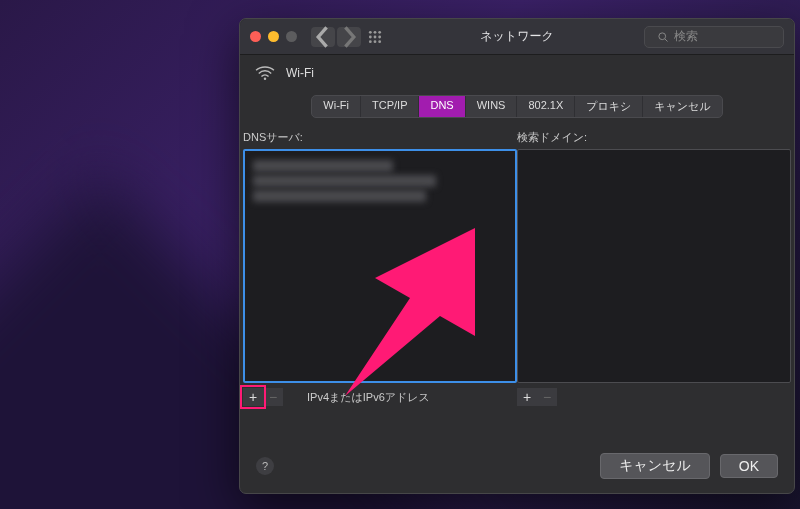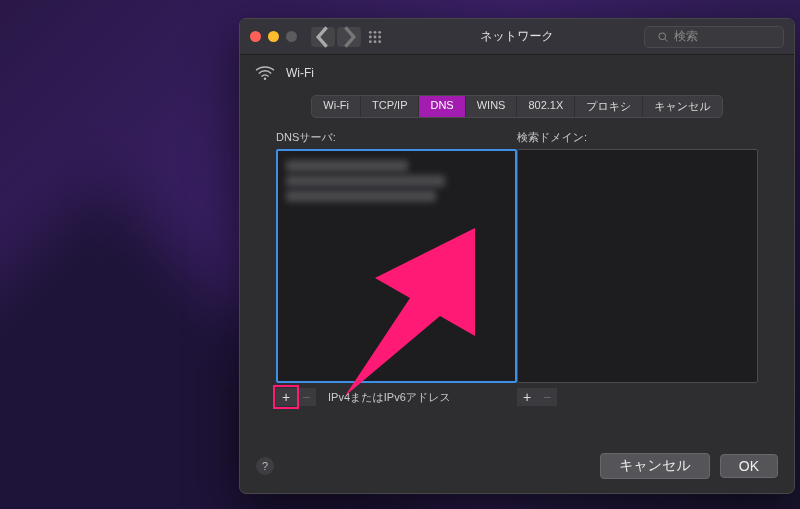--- a/index.html
+++ b/index.html
@@ -59,39 +59,39 @@
     display:flex; margin:8px auto 0; background:#3c3c40; border-radius:5px; overflow:hidden;
     width:fit-content; border:1px solid #4a4a4e;
   }
   .tab{
     padding:3px 11px; color:#ddd; font-size:11px;
     border-right:1px solid #2f2f33;
   }
   .tab:last-child{border-right:none;}
   .tab.active{background:#a21caf;color:#fff;}
 
-  .panels{display:flex; padding:12px 36px 6px;justify-content:center;}
+  .panels{display:flex; padding:12px 3px 6px;justify-content:center;}
   .panel{flex:1; display:flex; flex-direction:column;}
   .panel-label{color:#ccc; font-size:11px; margin-bottom:4px;}
   .listbox{
     height:234px; background:#1d1d20; border:1px solid #4c4c50;
     border-radius:2px; padding:6px 8px; overflow:hidden; position:relative;
   }
   .listbox.focus{border:2px solid #3d8fe8;}
   .blurred-line{height:12px; margin:3px 0; background:#4a4a4e; border-radius:2px; filter:blur(3px);}
 
   .list-controls{display:flex; align-items:center; gap:0; margin-top:5px;}
   .sq{
     width:20px;height:18px; background:#3b3b3f;
     display:flex;align-items:center;justify-content:center;
     color:#ddd; font-size:14px; line-height:1;
   }
   .sq.minus{color:#666;}
   .sq.hl{outline:2px solid #ff1a75; outline-offset:1px; position:relative; z-index:2;}
-  .hint{margin-left:12px;color:#ccc;font-size:11px;}
+  .hint{margin-left:24px;color:#ccc;font-size:11px;}
 
   .footer{
     margin-top:auto; padding:10px 16px 14px; display:flex; align-items:center; gap:10px;
   }
   .help{
     width:18px;height:18px;border-radius:50%;background:#3e3e42;
     display:flex;align-items:center;justify-content:center;color:#bbb;font-size:11px;
   }
   .spacer{flex:1;}
   .btn{

